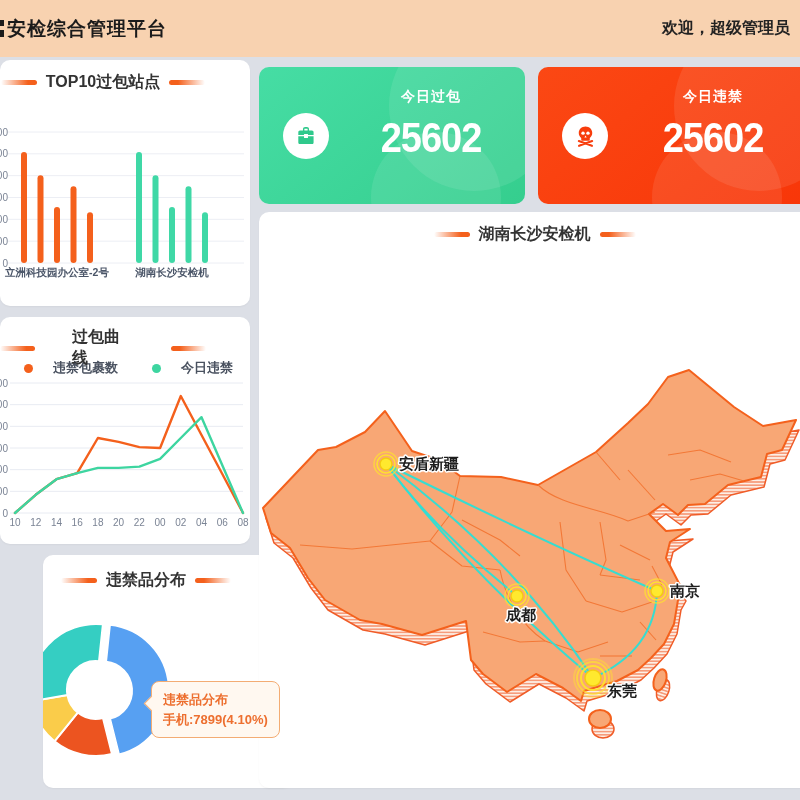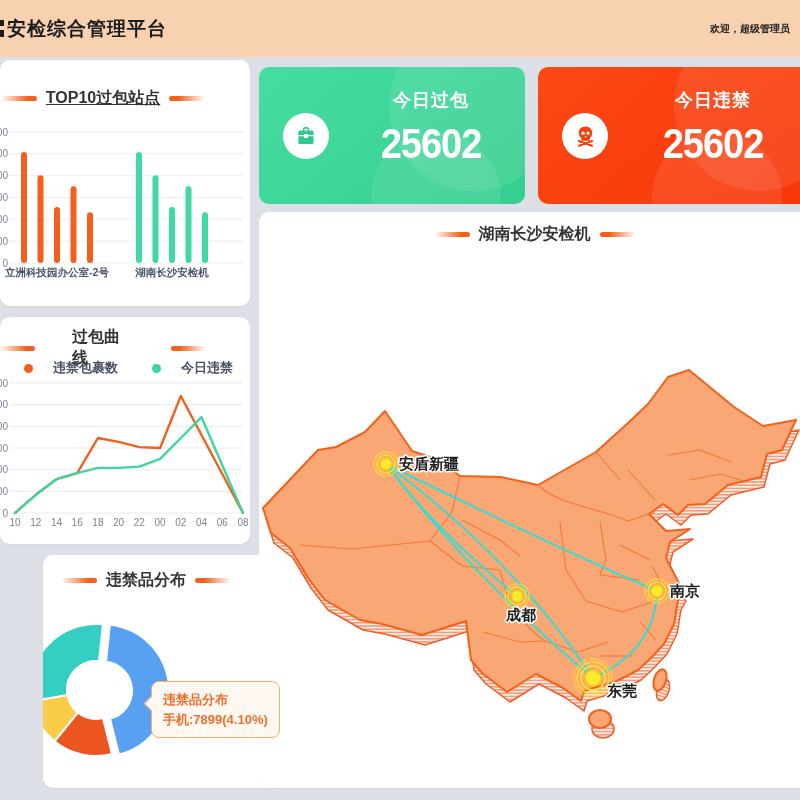--- a/index.html
+++ b/index.html
@@ -5,30 +5,30 @@
   html,body{margin:0;padding:0;}
   .page{position:relative;width:800px;height:800px;background:#DCDFE6;overflow:hidden;
         font-family:"Liberation Sans","DejaVu Sans",sans-serif;padding-left:20px;}
   
   .hdr{position:absolute;left:0;top:0;width:800px;height:57px;background:#F8D2B0;
        display:flex;align-items:center;justify-content:space-between;}
   .hdr-left{display:flex;align-items:center;}
   .h-frag{display:inline-block;width:4px;height:17px;margin-right:3px;
           background:linear-gradient(to bottom,#1b1b1b 0 34%,rgba(0,0,0,0) 34% 56%,#1b1b1b 56% 100%);}
   .h-title{font-size:19px;font-weight:bold;color:#1b1b1b;letter-spacing:1px;}
-  .h-welcome{font-size:10px;font-weight:bold;color:#222;padding-right:10px;}
+  .h-welcome{font-size:16px;font-weight:bold;color:#222;padding-right:10px;}
   
   .panel{position:absolute;background:#fff;border-radius:10px;overflow:hidden;box-shadow:0 1px 2px rgba(0,0,0,.04);}
   .p-top10{left:0;top:60px;width:250px;height:246px;}
   .p-curve{left:0;top:317px;width:250px;height:227px;}
   .p-donut{left:0;top:555px;width:250px;height:233px;margin-left:43px;}
   .p-map{left:259px;top:212px;width:551px;height:576px;}
   .sec-title{position:relative;z-index:3;display:flex;align-items:center;justify-content:center;gap:9px;
              font-size:16px;font-weight:bold;color:#333;}
-  .p-top10 .sec-title{margin-top:28px;padding-right:44px;text-decoration:underline;}
+  .p-top10 .sec-title{margin-top:12px;padding-right:44px;}
   .p-curve .sec-title{margin-top:10px;padding-right:44px;gap:37px;}
   .p-donut .sec-title{margin-top:15px;padding-right:44px;}
   .p-map .sec-title{margin-top:12px;}
   .dash{width:36px;height:5px;border-radius:3px;}
   .dash.l{background:linear-gradient(to left,#F4601C 25%,rgba(244,96,28,0));}
   .dash.r{background:linear-gradient(to right,#F4601C 25%,rgba(244,96,28,0));}
   .chart-svg{position:absolute;left:0;top:0;z-index:1;}
   
   .legend{position:absolute;left:24px;top:42px;z-index:2;display:flex;gap:34px;}
   .lg-item{display:flex;align-items:center;gap:20px;font-size:13px;font-weight:bold;color:#4A5260;}
@@ -37,21 +37,21 @@
   .card{position:absolute;top:67px;height:137px;border-radius:10px;color:#fff;overflow:hidden;}
   .card.green{left:259px;width:266px;background:linear-gradient(140deg,#46DDA4,#35CE8E);}
   .card.red{left:538px;width:272px;background:linear-gradient(140deg,#FB4814,#F83608);}
   .card::before{content:"";position:absolute;width:170px;height:170px;border-radius:50%;
                 right:-34px;top:-46px;background:rgba(255,255,255,.09);}
   .card::after{content:"";position:absolute;width:130px;height:130px;border-radius:50%;
                left:42%;bottom:-58px;background:rgba(255,255,255,.09);}
   .card-icon{position:absolute;left:24px;top:46px;width:46px;height:46px;background:#fff;border-radius:50%;
              display:flex;align-items:center;justify-content:center;z-index:2;}
   .card-body{position:relative;z-index:2;margin-left:78px;text-align:center;padding-top:21px;}
-  .card-label{font-size:18px;font-weight:bold;letter-spacing:1px;}
+  .card-label{font-size:14px;font-weight:bold;letter-spacing:1px;}
   .card-value{font-size:38px;font-weight:800;letter-spacing:-1px;margin-top:12px;line-height:1;
               transform:scaleY(1.12);}
   
   .tooltip{position:absolute;left:108px;top:126px;z-index:4;background:#FFF8F0;border:1.5px solid #F3AC73;
            border-radius:8px;padding:8px 11px;color:#ED6F2F;font-size:13px;font-weight:bold;line-height:1.5;
            white-space:nowrap;}
   .tooltip .arrow{position:absolute;left:-6px;top:16px;width:10px;height:10px;background:#FFF8F0;
                   border-left:1.5px solid #F3AC73;border-bottom:1.5px solid #F3AC73;transform:rotate(45deg);}
 </style>
 </head>

